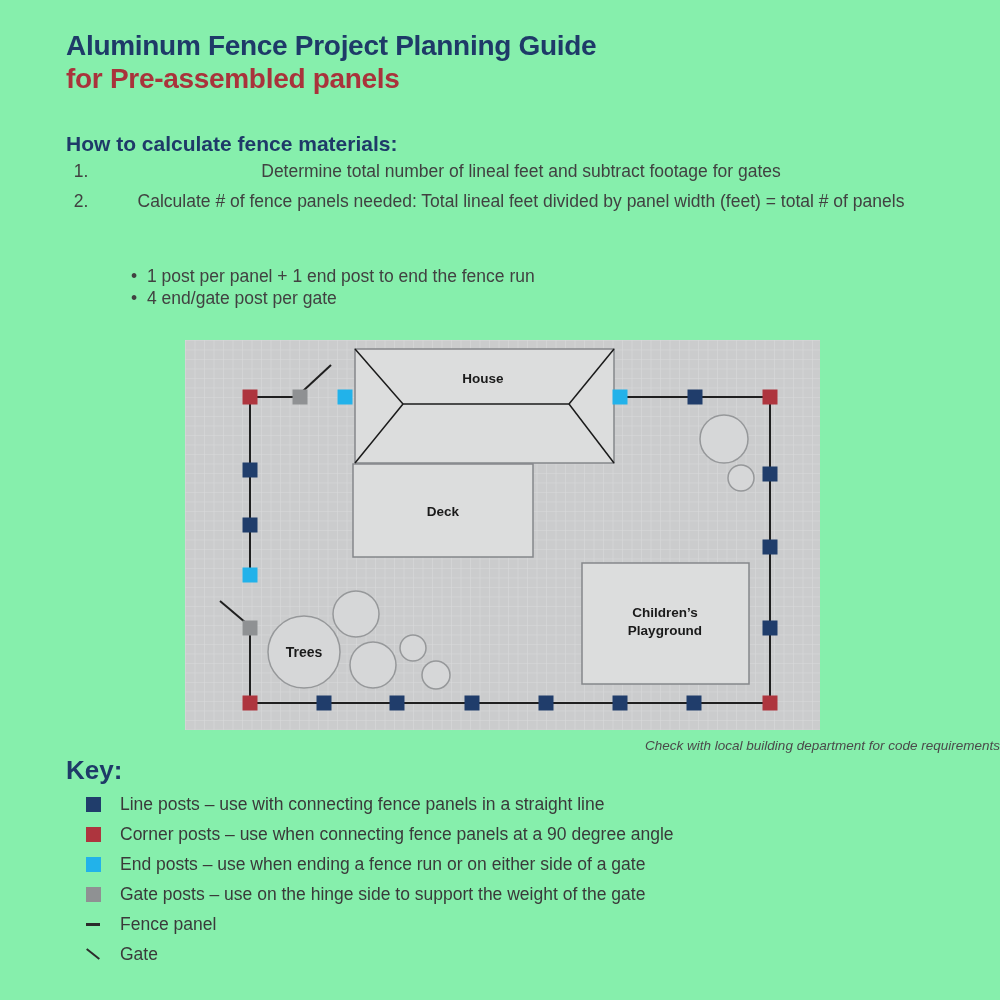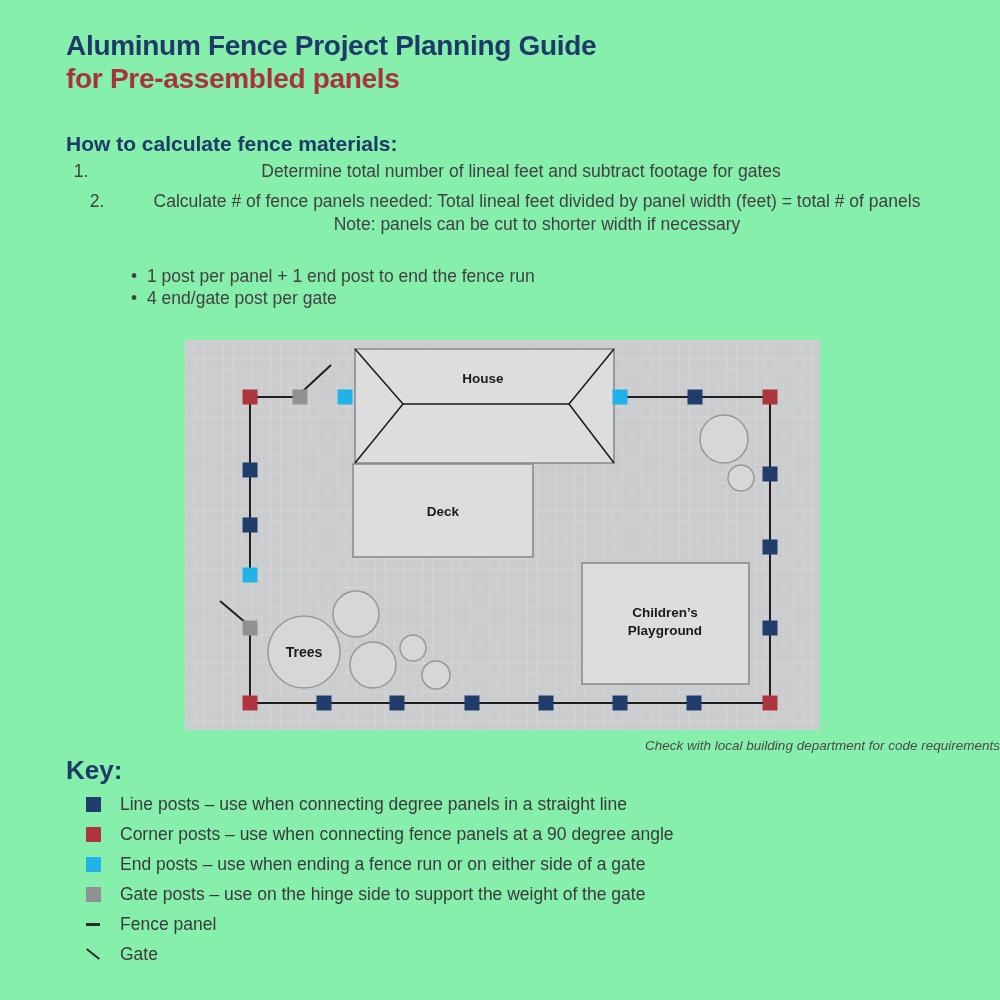--- a/index.html
+++ b/index.html
@@ -35,23 +35,23 @@
 
   <div class="title">Aluminum Fence Project Planning Guide</div>
   <div class="subtitle">for Pre-assembled panels</div>
 
   <div class="section-heading">How to calculate fence materials:</div>
 
   <div class="list-item" style="top:160px;">
     <span class="num">1.</span><span class="item-text">Determine total number of lineal feet and subtract footage for gates</span>
   </div>
 
-  <div class="list-item" style="top:190px;margin-left:16px;">
+  <div class="list-item" style="top:190px;">
     <span class="num">2.</span><span class="item-text"><span>Calculate # of fence panels needed: Total lineal feet divided by panel width (feet) = total # of panels</span><br>
-    <span>Note: panels can be cut to shorter width if necessary</span></span>
+    </span>
   </div>
 
 
   <div class="bullet-row" style="top:265px;">
     <span class="bullet-glyph">•</span><span>1 post per panel + 1 end post to end the fence run</span>
   </div>
   <div class="bullet-row" style="top:287px;">
     <span class="bullet-glyph">•</span><span>4 end/gate post per gate</span>
   </div>
 
@@ -116,21 +116,21 @@
   </div>
 
   <div class="caption">Check with local building department for code requirements</div>
 
   <div class="key-heading">Key:</div>
   <div class="key-list">
       <div class="key-row">
         <span class="key-marker">
           <span class="key-swatch" style="background: rgb(32, 61, 107);"></span>
         </span>
-        <span class="key-label">Line posts – use when connecting degree panels in a straight line</span>
+        <span class="key-label">Line posts – use with connecting fence panels in a straight line</span>
       </div>
       <div class="key-row">
         <span class="key-marker">
           <span class="key-swatch" style="background: rgb(174, 53, 62);"></span>
         </span>
         <span class="key-label">Corner posts – use when connecting fence panels at a 90 degree angle</span>
       </div>
       <div class="key-row">
         <span class="key-marker">
           <span class="key-swatch" style="background: rgb(34, 178, 234);"></span>

